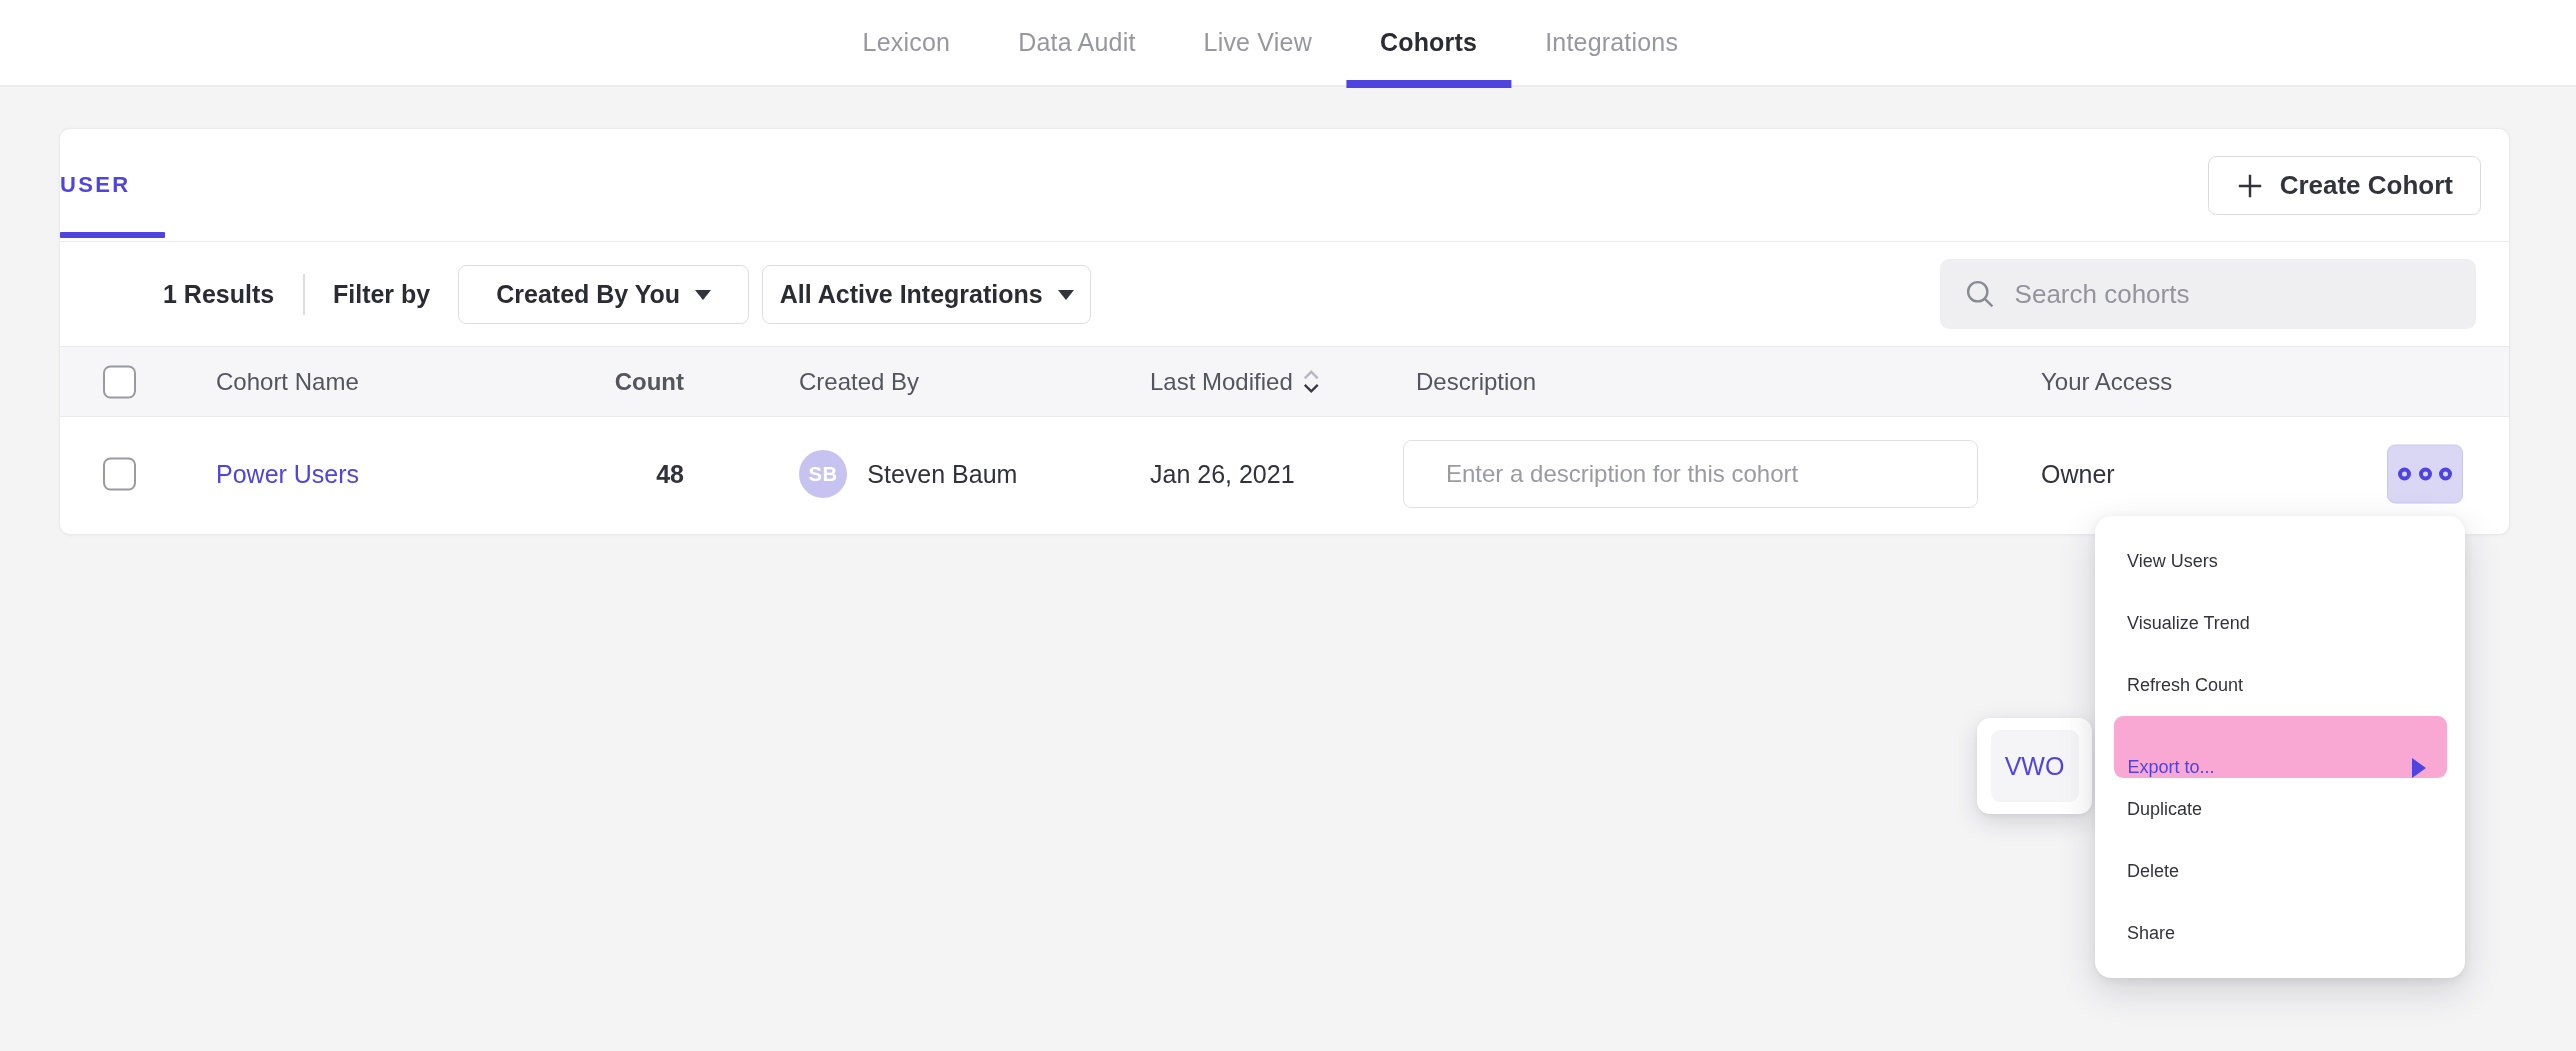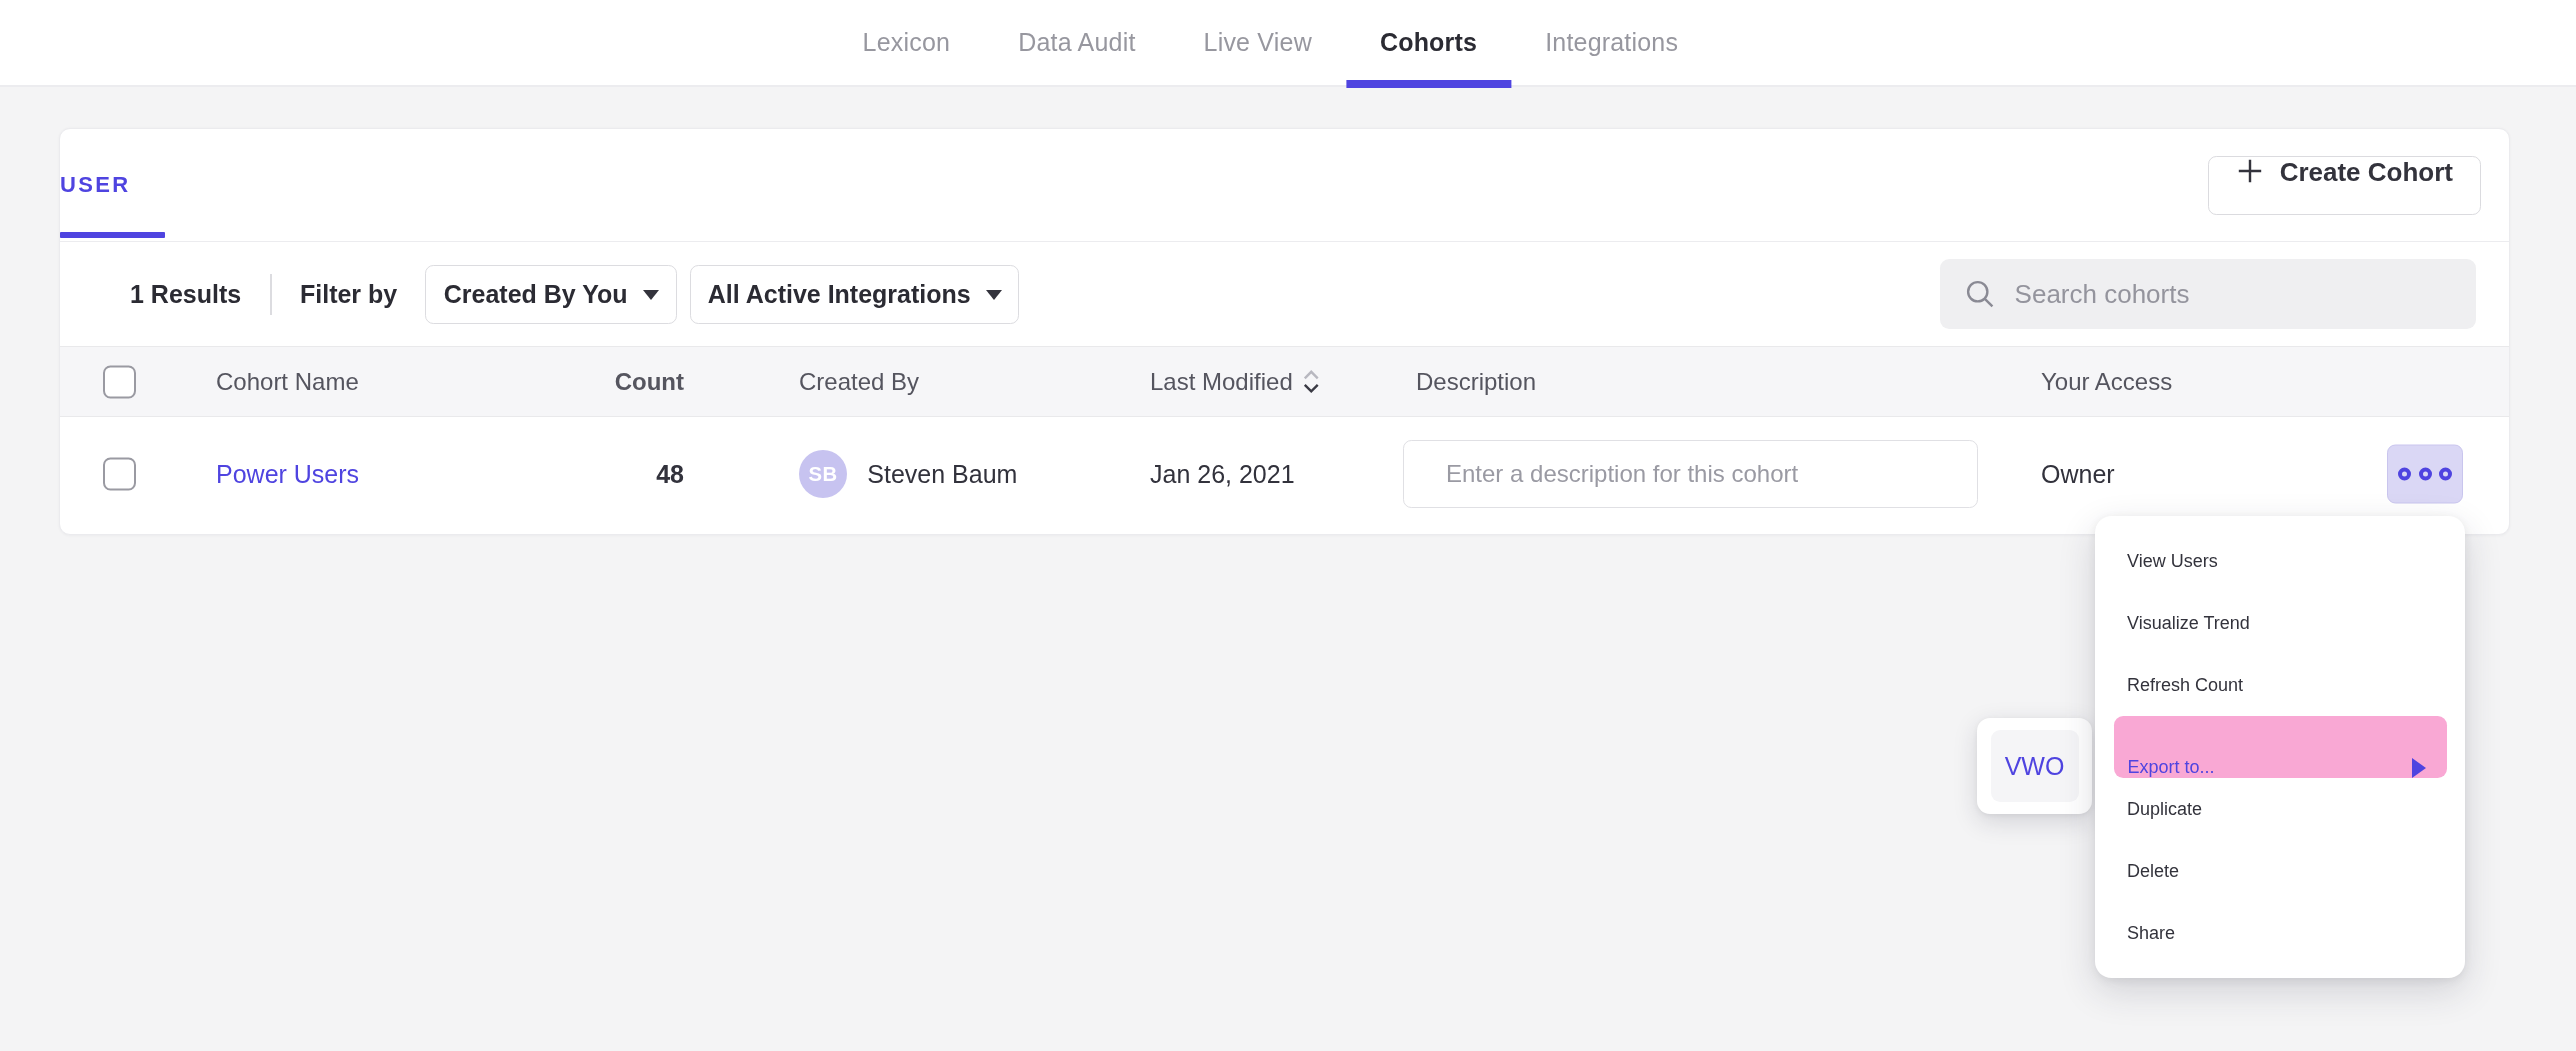--- a/index.html
+++ b/index.html
@@ -45,42 +45,42 @@
     display: flex; align-items: center; 
     color: #4F44E0; font-size: 22px; font-weight: 700; letter-spacing: 2.3px;
     cursor: pointer;
   }
   .user-underline {
     position: absolute; left: 0; bottom: 2.8px; width: 105px; height: 6.5px;
     background: #4F44E0; border-radius: 0.9px;
   }
   .create-btn {
     position: absolute; right: 28px; top: 27px; height: 59px;
-    display: flex; gap: 15.7px; padding: 0 27px;
+    display: flex; align-items: center; gap: 15.7px; padding: 0 27px;
     background: #FFF; border: 1.8px solid #DBDBDF; border-radius: 8.3px;
     font-family: inherit; font-size: 26px; font-weight: 700; color: #33333C;
     cursor: pointer;
   }
 
   
   .filter-row {
     position: relative; height: 105px; border-bottom: 0.9px solid #E9E9EB;
-    display: flex; align-items: center; padding-left: 70px;
+    display: flex; align-items: center; padding-left: 103px;
     font-size: 25px;
   }
   .results-count { font-weight: 700; color: #2B2B33; }
   .v-divider { width: 1.8px; height: 41px; background: #DCDCE0; margin: 0 28px 0 29px; }
   .filter-by { font-weight: 700; color: #2B2B33; }
   .dropdown {
     height: 59px; display: flex; align-items: center; justify-content: center;
     gap: 15px; border: 1.8px solid #DCDCE0; border-radius: 8.3px; background: #FFF;
     font-family: inherit; font-size: 25px; font-weight: 700; color: #2B2B33;
     cursor: pointer;
   }
-  .dd-created { width: 252px; margin-left: 28px; }
+  .dd-created { width: 291px; margin-left: 28px; }
   .dd-integrations { width: 329px; margin-left: 13px; }
   .caret-down {
     width: 0; height: 0;
     border-left: 8.3px solid transparent; border-right: 8.3px solid transparent;
     border-top: 10.2px solid #33333C; margin-top: 2.8px;
   }
   .search-box {
     position: absolute; right: 33px; top: 50%; transform: translateY(-50%);
     width: 536px; height: 70px; background: #EFEFF1; border-radius: 9.2px;
     display: flex; align-items: center; padding: 0 22px 0 24px; gap: 17.6px;

